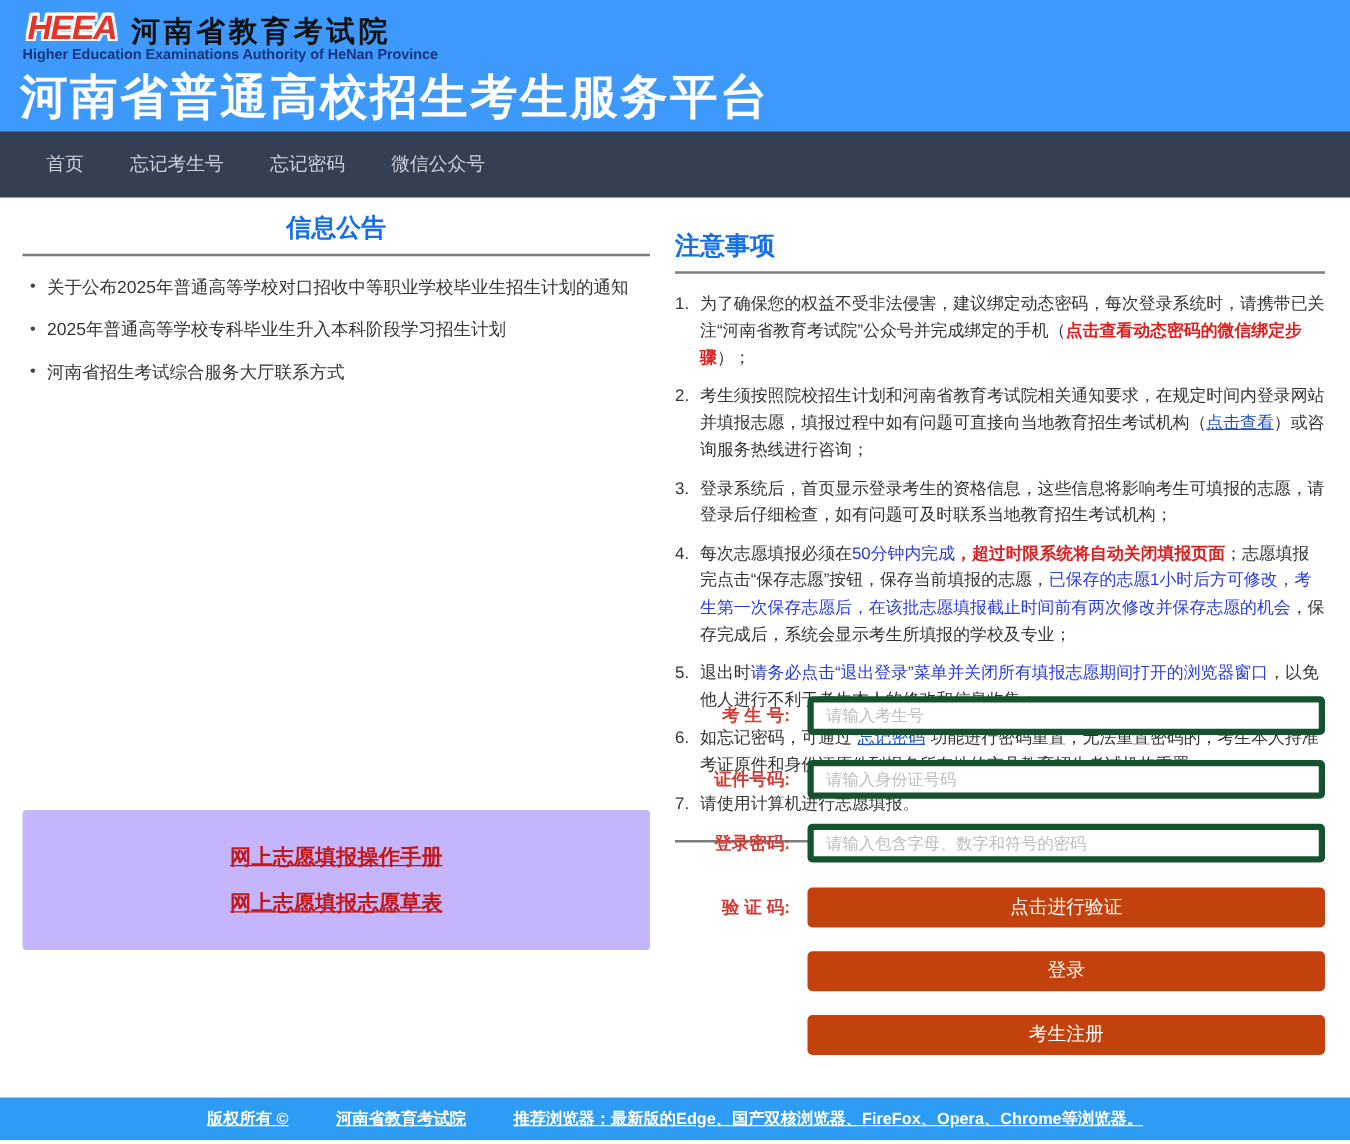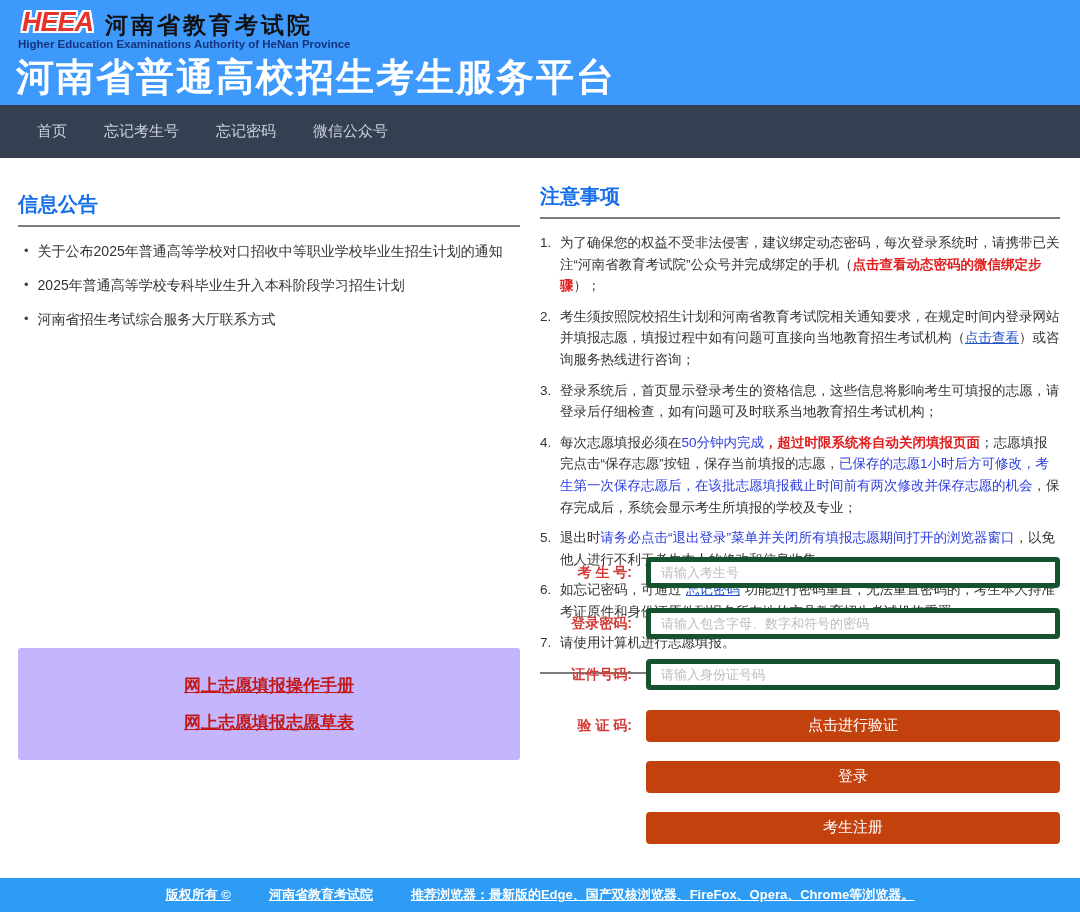--- a/index.html
+++ b/index.html
@@ -19,21 +19,21 @@
 
   
   .nav { position:absolute; top:105px; left:0; width:1080px; height:53px; background:#344051; display:flex; align-items:center; }
   .nav a { color:#ccd1d8; font-size:15px; text-decoration:none; margin-left:37px; cursor:pointer; }
   .nav a:first-child { margin-left:37px; }
 
   
   .sec-head { font-size:20px; font-weight:700; color:#156fe8; padding-bottom:7px; border-bottom:2px solid #7d7d7d; }
 
   
-  .announce { position:absolute; left:18px; top:191px; width:502px; }
+  .announce { position:absolute; left:18px; top:169px; width:502px;text-align:center; }
   .ann-list { list-style:none; margin-top:14px; }
   .ann-list li { display:flex; align-items:flex-start; margin-bottom:13px; font-size:14px; color:#333; }
   .ann-bullet { color:#444; margin:0 9px 0 6px; font-size:13px; line-height:1.5; }
   .ann-list a { color:#333; text-decoration:none; line-height:1.5; cursor:pointer; }
 
   
   .dl-box { position:absolute; left:18px; top:648px; width:502px; height:112px; background:#c4b5fd; border-radius:3px;
             display:flex; flex-direction:column; align-items:center; justify-content:center; gap:14px; }
   .dl-box a { font-size:17px; font-weight:700; color:#c21818; text-decoration:underline; cursor:pointer; }
 
@@ -141,26 +141,26 @@
       </div>
   </div>
 
   <div class="login">
     <div id="fieldRows">
         <div class="f-row">
           <div class="f-label">考 生 号:</div>
           <div class="f-ctrl"><input type="text" placeholder="请输入考生号" style=""></div>
         </div>
         <div class="f-row">
+          <div class="f-label">证件号码:</div>
+          <div class="f-ctrl"><input type="text" placeholder="请输入身份证号码" style=""></div>
+        </div>
+        <div class="f-row">
           <div class="f-label">登录密码:</div>
           <div class="f-ctrl"><input type="text" placeholder="请输入包含字母、数字和符号的密码" style=""></div>
-        </div>
-        <div class="f-row">
-          <div class="f-label">证件号码:</div>
-          <div class="f-ctrl"><input type="text" placeholder="请输入身份证号码" style=""></div>
         </div>
       </div>
     <div class="f-row">
       <div class="f-label">验 证 码:</div>
       <div class="f-ctrl">
         <button class="btn">点击进行验证</button>
       </div>
     </div>
     <div class="f-row">
       <div class="f-label"></div>

